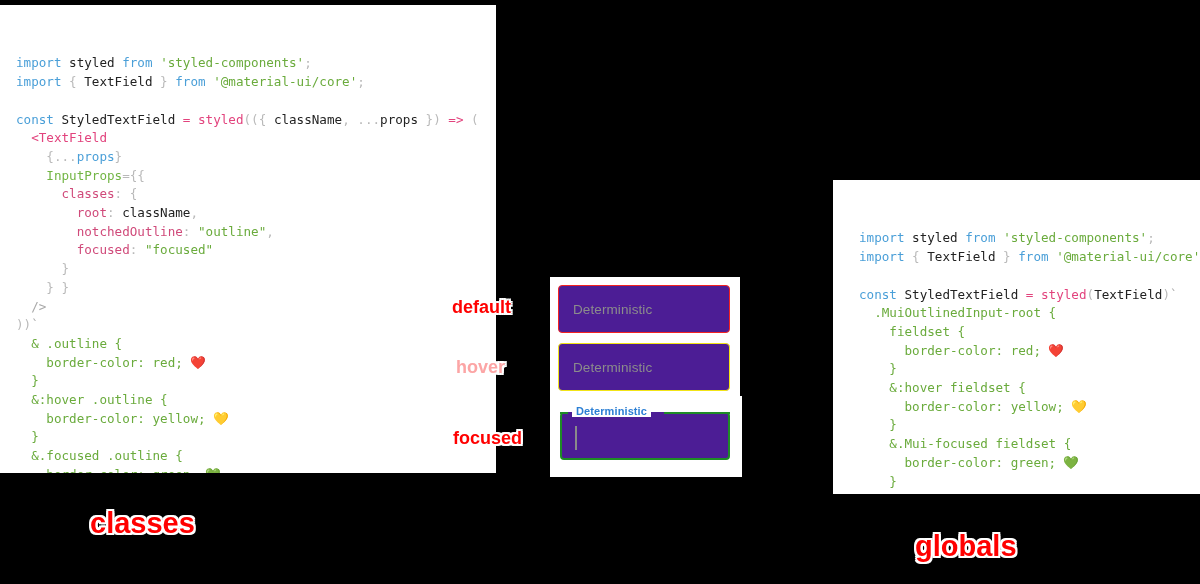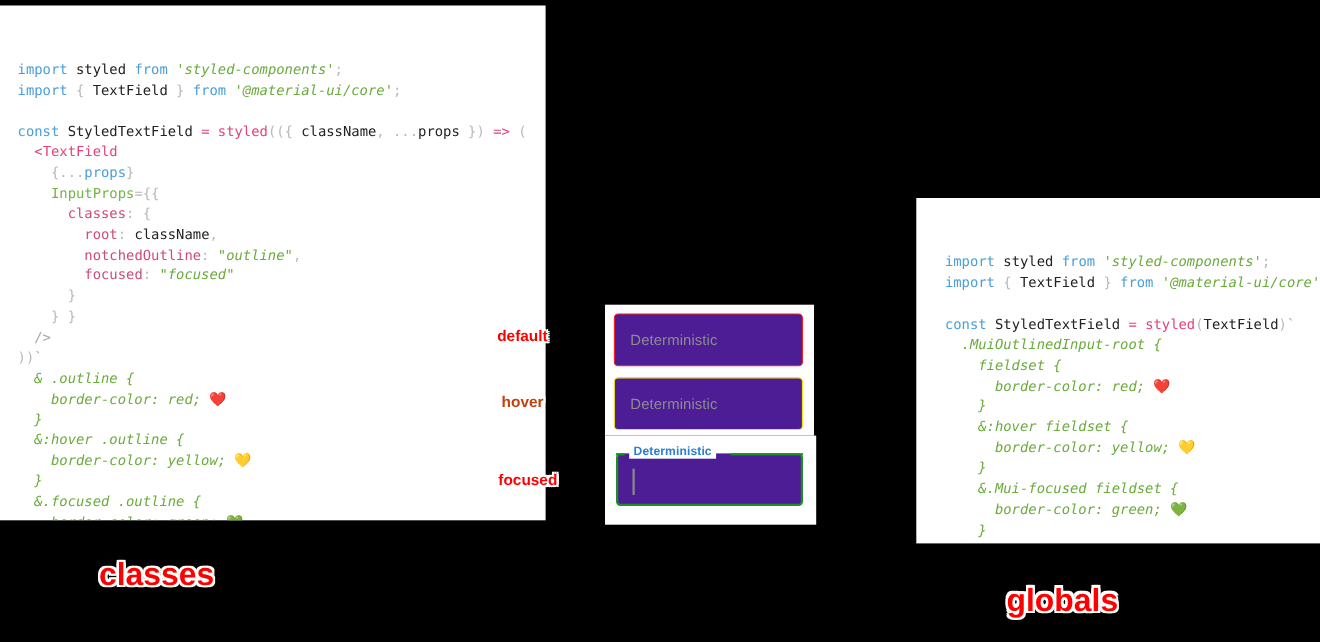--- a/index.html
+++ b/index.html
@@ -41,21 +41,21 @@
     height: 314px;
     padding: 12px 0 0 26px;
     font-size: 12.6px;
     line-height: 18.7px;
   }
   .code-line { min-height: 1px; }
 
   
   .tok-kw   { color: #4a9fd8; text-align: right; }          
   .tok-def  { color: #222222; }          
-  .tok-str  { color: #6aab3c; font-style: italic; }          
+  .tok-str  { color: #6aab3c; }          
   .tok-pun  { color: #b9b9b9; }          
   .tok-fn   { color: #e2437d; }          
   .tok-key  { color: #d04a7a; }          
   .tok-var  { color: #4a9fd8; }          
   .tok-attr { color: #72b544; }          
   .tok-op   { color: #e2437d; }          
   .tok-gray { color: #a8a8a8; }          
   .emoji    { font-family: "DejaVu Sans", sans-serif; }
 
   
@@ -162,21 +162,21 @@
     font-family: "Liberation Sans", sans-serif;
     font-weight: bold;
     color: #ff0000;
     white-space: nowrap;
     text-shadow:
       -2px -2px 0 #fff,  2px -2px 0 #fff,
       -2px  2px 0 #fff,  2px  2px 0 #fff,
        0px -2px 0 #fff,  0px  2px 0 #fff,
       -2px  0px 0 #fff,  2px  0px 0 #fff;
   }
-  .annot-state { font-size: 14px; }
+  .annot-state { font-size: 18px; }
   #annot-default { left: 452px; top: 297px; }
   #annot-hover   { left: 456px; top: 357px; }
   #annot-focused { left: 453px; top: 428px; }
 
   .annot-title { font-size: 29px; }
   #annot-classes { left: 90px;  top: 507px; }
   #annot-globals { left: 915px; top: 530px; }
 </style>
 </head>
 <body>
@@ -204,17 +204,17 @@
   <div class="notch-top">
     <div class="notch-seg lead" style="background: rgb(30, 140, 39);"></div>
     <div class="notch-gap"></div>
     <div class="notch-seg trail" style="background: rgb(30, 140, 39);"></div>
   </div>
   <span id="tf-focused-label" style="color: rgb(43, 127, 212);">Deterministic</span>
   <div id="tf-caret"></div>
 </div>
 
 <div class="annot annot-state" id="annot-default" style="color: rgb(255, 0, 0);">default</div>
-<div class="annot annot-state" id="annot-hover" style="color: #c2410c; text-align: center;">hover</div>
+<div class="annot annot-state" id="annot-hover" style="color: #fca5a5; text-align: center;">hover</div>
 <div class="annot annot-state" id="annot-focused" style="color: rgb(255, 0, 0);">focused</div>
 
 <div class="annot annot-title" id="annot-classes" style="color: rgb(255, 0, 0);">classes</div>
 <div class="annot annot-title" id="annot-globals" style="color: rgb(255, 0, 0);">globals</div>
 
 </body></html>

